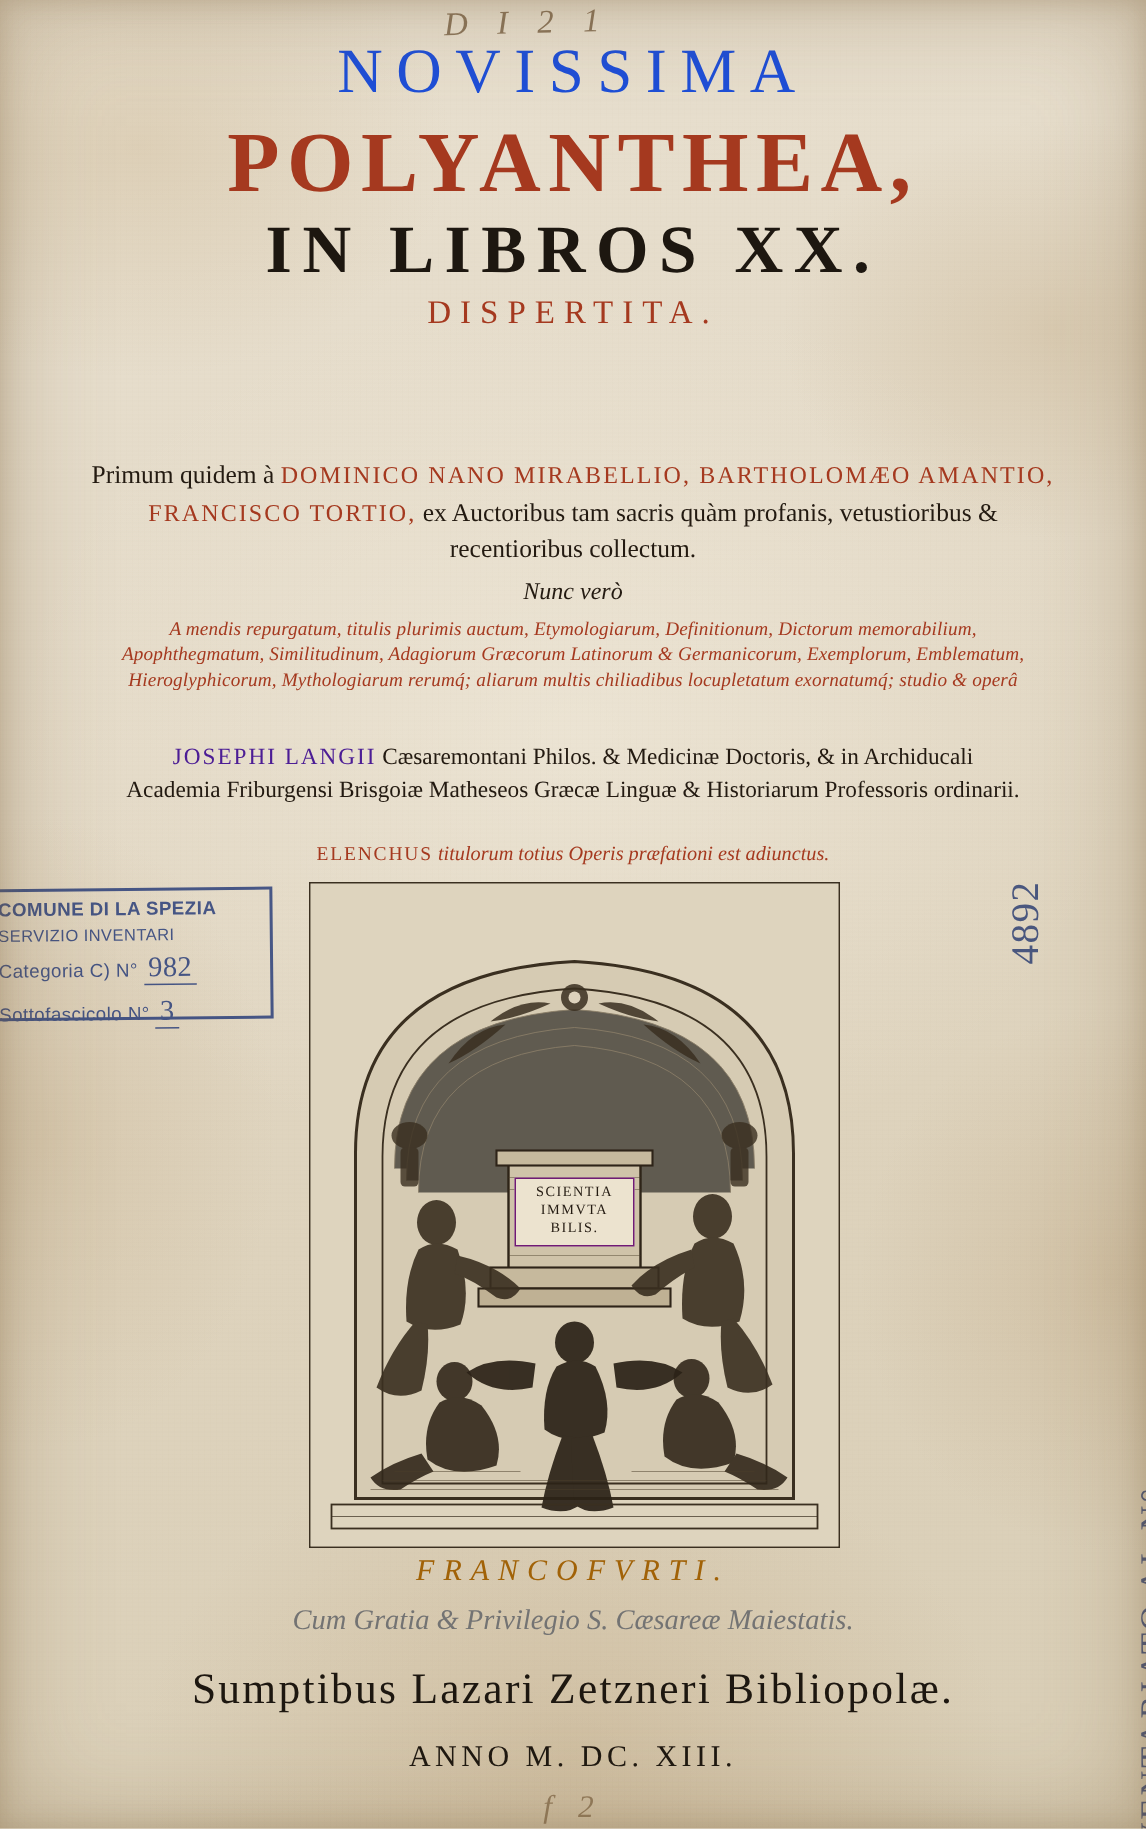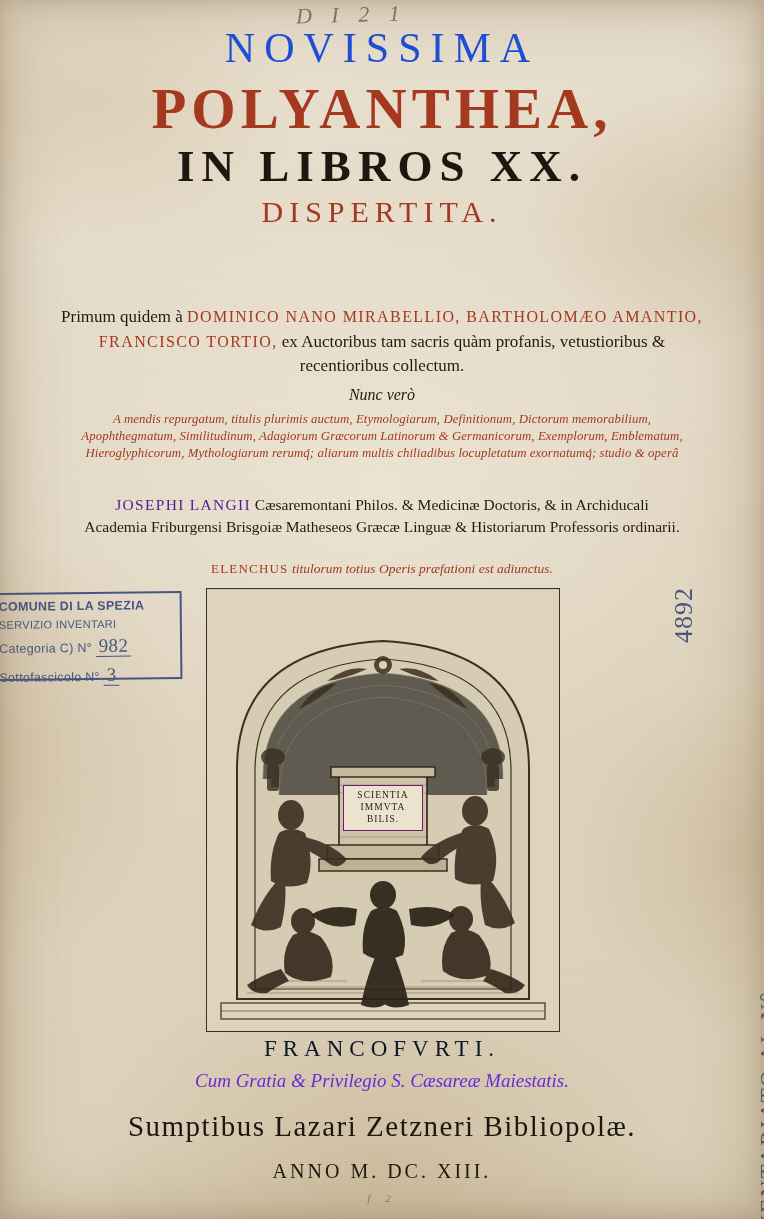--- a/index.html
+++ b/index.html
@@ -89,21 +89,21 @@
     left: 0; right: 0;
     font-size: 45px;
     letter-spacing: 7px;
     color: #1d1710;
     font-weight: bold;
   }
   .t-dispertita {
     position: absolute;
     top: 195px;
     left: 0; right: 0;
-    font-size: 30px;
+    font-size: 22px;
     letter-spacing: 6px;
     color: #a5391f;
   }
 
   
   .opus {
     position: absolute;
     top: 243px;
     left: 110px; right: 110px;
     font-size: 17.5px;
@@ -261,31 +261,32 @@
     color: #241b12;
     font-family: "Liberation Serif", serif;
     text-align: center;
   }
 
   
   .francofurti {
     position: absolute;
     top: 1036px;
     left: 0; right: 0;
-    font-size: 23px;
+    font-size: 20px;
     letter-spacing: 6px;
-    color: #0f172a;
+    color: #a16207;
+    font-style: italic;
   }
   .cumgratia {
     position: absolute;
     top: 1070px;
     left: 0; right: 0;
     font-size: 19px;
     font-style: italic;
-    color: #6d28d9;
+    color: #737373;
   }
   .sumptibus {
     position: absolute;
     top: 1110px;
     left: 0; right: 0;
     font-size: 29px;
     letter-spacing: 1.5px;
     color: #1d1710;
   }
   .anno {
@@ -293,21 +294,21 @@
     top: 1160px;
     left: 0; right: 0;
     font-size: 20px;
     letter-spacing: 3px;
     color: #1d1710;
   }
   .hw-bottom {
     position: absolute;
     top: 1192px;
     left: 0; right: 0;
-    font-size: 11px;
+    font-size: 21px;
     color: #7a6040;
     font-style: italic;
     opacity: 0.7;
     letter-spacing: 6px;
   }
 </style>
 </head>
 <body>
 
 <div id="page"></div>

